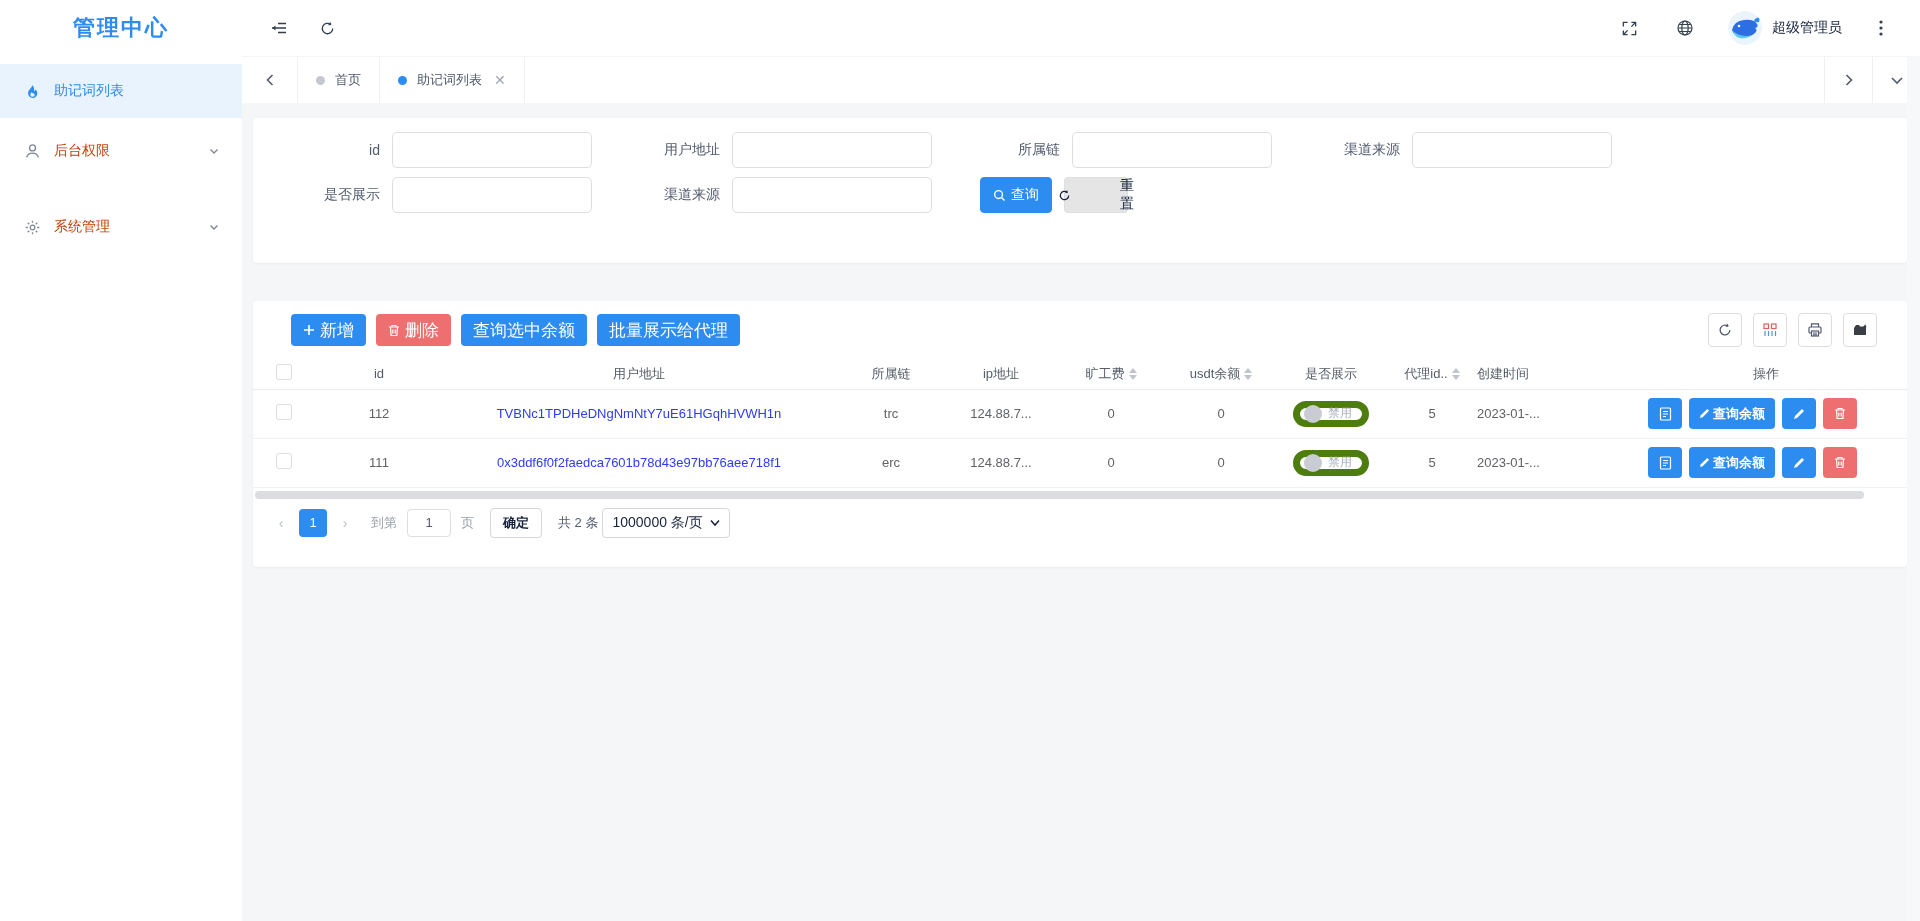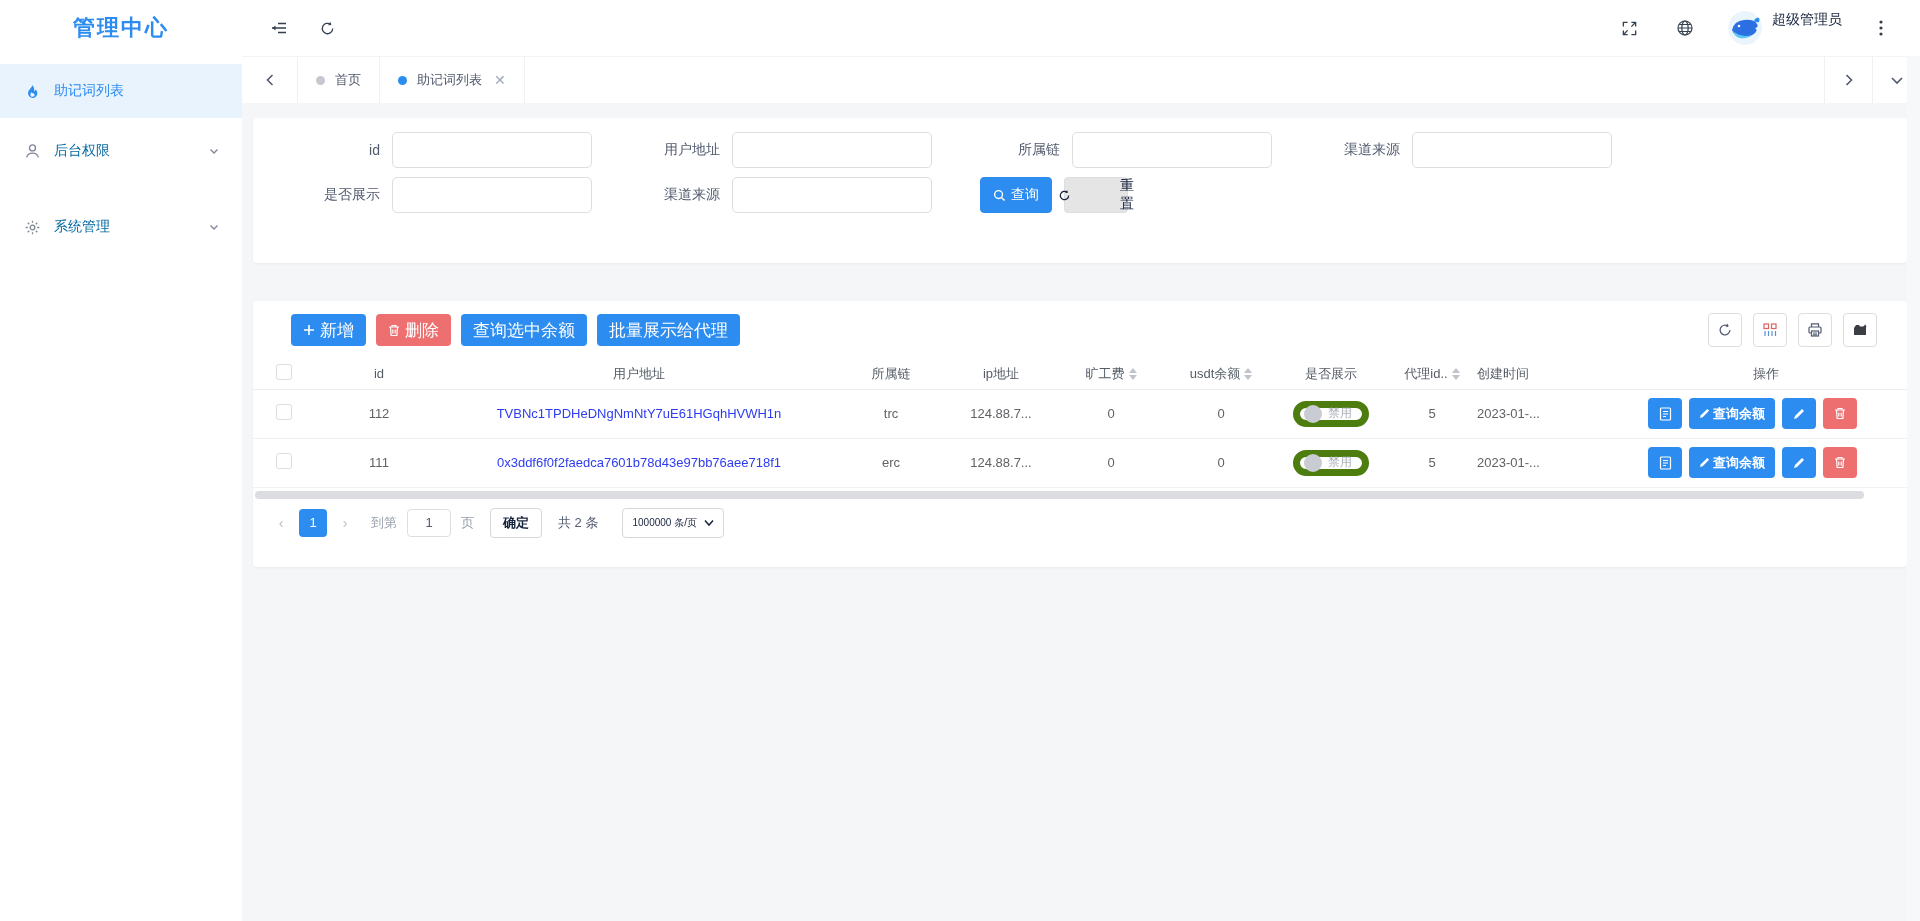--- a/index.html
+++ b/index.html
@@ -7,34 +7,34 @@
   body {
     font-family: "Liberation Sans", "DejaVu Sans", sans-serif;
     font-size: 14px; color:#515a6e; background:#f5f6f8;
   }
   svg { display:block; }
 
   
   .sidebar { position:fixed; left:0; top:0; width:242px; height:921px; background:#fff; z-index:5; }
   .logo { height:56px; line-height:56px; text-align:center; font-size:22px; font-weight:bold; color:#2d8cf0; letter-spacing:2px; }
   .menu { padding-top:8px; }
-  .menu-item { height:54px; display:flex; align-items:center; padding:0 22px 0 24px; cursor:pointer; color:#0369a1; font-size:14px; }
+  .menu-item { height:54px; display:flex; align-items:center; padding:0 22px 0 24px; cursor:pointer; color:#c2410c; font-size:14px; }
   .menu-item .mi-icon { width:17px; height:17px; margin-right:13px; flex:none; }
   .menu-item .chev { margin-left:auto; color:#808695; }
   .menu-item.active { background:#e9f3fe; color:#2d8cf0; }
   .menu-item + .menu-item { margin-top:6px; }
   .menu-gap { height:22px; }
 
   
   .main { margin-left:242px; }
 
   .header { height:56px; background:#fff; display:flex; align-items:center; padding:0 22px 0 20px; }
   .hicon { width:34px; height:34px; display:flex; align-items:center; justify-content:center; cursor:pointer; color:#33404e; border-radius:4px; }
   .hicon + .hicon { margin-left:14px; }
-  .header-right { margin-left:auto; display:flex; }
+  .header-right { margin-left:auto; display:flex; align-items:center; }
   .header-right .hicon { margin-left:22px; }
   .avatar { width:34px; height:34px; margin-left:26px; border-radius:50%; overflow:hidden; cursor:pointer; }
   .username { margin-left:10px; font-size:14px; color:#17233d; cursor:pointer; }
   .kebab { margin-left:18px; }
 
   
   .tabbar { height:47px; background:#fff; display:flex; align-items:stretch; border-top:1px solid #f4f4f4; }
   .tab-arrow { width:56px; display:flex; align-items:center; justify-content:center; color:#515a6e; cursor:pointer; }
   .tab-arrow.left { border-right:1px solid #eef0f2; }
   .tab-arrow.rside { width:48px; border-left:1px solid #eef0f2; }
@@ -101,21 +101,21 @@
   .hscroll .thumb { position:absolute; left:0; top:1px; height:8px; width:97.5%; background:#dbdde0; border-radius:4px; cursor:pointer; }
 
   .pager { display:flex; align-items:center; padding:8px 0 0 16px; font-size:13px; color:#515a6e; }
   .pg-arrow { width:24px; text-align:center; color:#b6bcc4; font-size:14px; cursor:pointer; }
   .pg-num { min-width:28px; height:28px; margin:0 6px; border-radius:4px; background:#2d8cf0; color:#fff; display:flex; align-items:center; justify-content:center; font-size:13px; cursor:pointer; }
   .pg-goto { color:#9aa1ab; margin-left:14px; }
   .pg-input { width:44px; height:28px; border:1px solid #dcdee2; border-radius:4px; text-align:center; margin:0 10px; font-size:13px; outline:none; color:#515a6e; }
   .pg-unit { color:#9aa1ab; }
   .pg-confirm { height:30px; padding:0 12px; border:1px solid #d4d7db; border-radius:4px; background:#fff; font-size:13px; font-weight:bold; color:#17233d; margin-left:16px; cursor:pointer; }
   .pg-total { margin-left:16px; color:#515a6e; }
-  .pg-size { height:30px; border:1px solid #d4d7db; border-radius:4px; display:flex; align-items:center; padding:0 9px; margin-left:24px; cursor:pointer; font-size:10px; color:#17233d; }
+  .pg-size { height:30px; border:1px solid #d4d7db; border-radius:4px; display:flex; align-items:center; padding:0 9px; margin-left:4px; cursor:pointer; font-size:14px; color:#17233d; }
   .pg-size .chev { margin-left:7px; }
 
   .right-gutter { position:fixed; right:0; top:56px; width:13px; height:865px; background:#f7f8fa; }
 </style>
 </head>
 <body>
 
 <div class="sidebar">
   <div class="logo">管理中心</div>
   <div class="menu">

